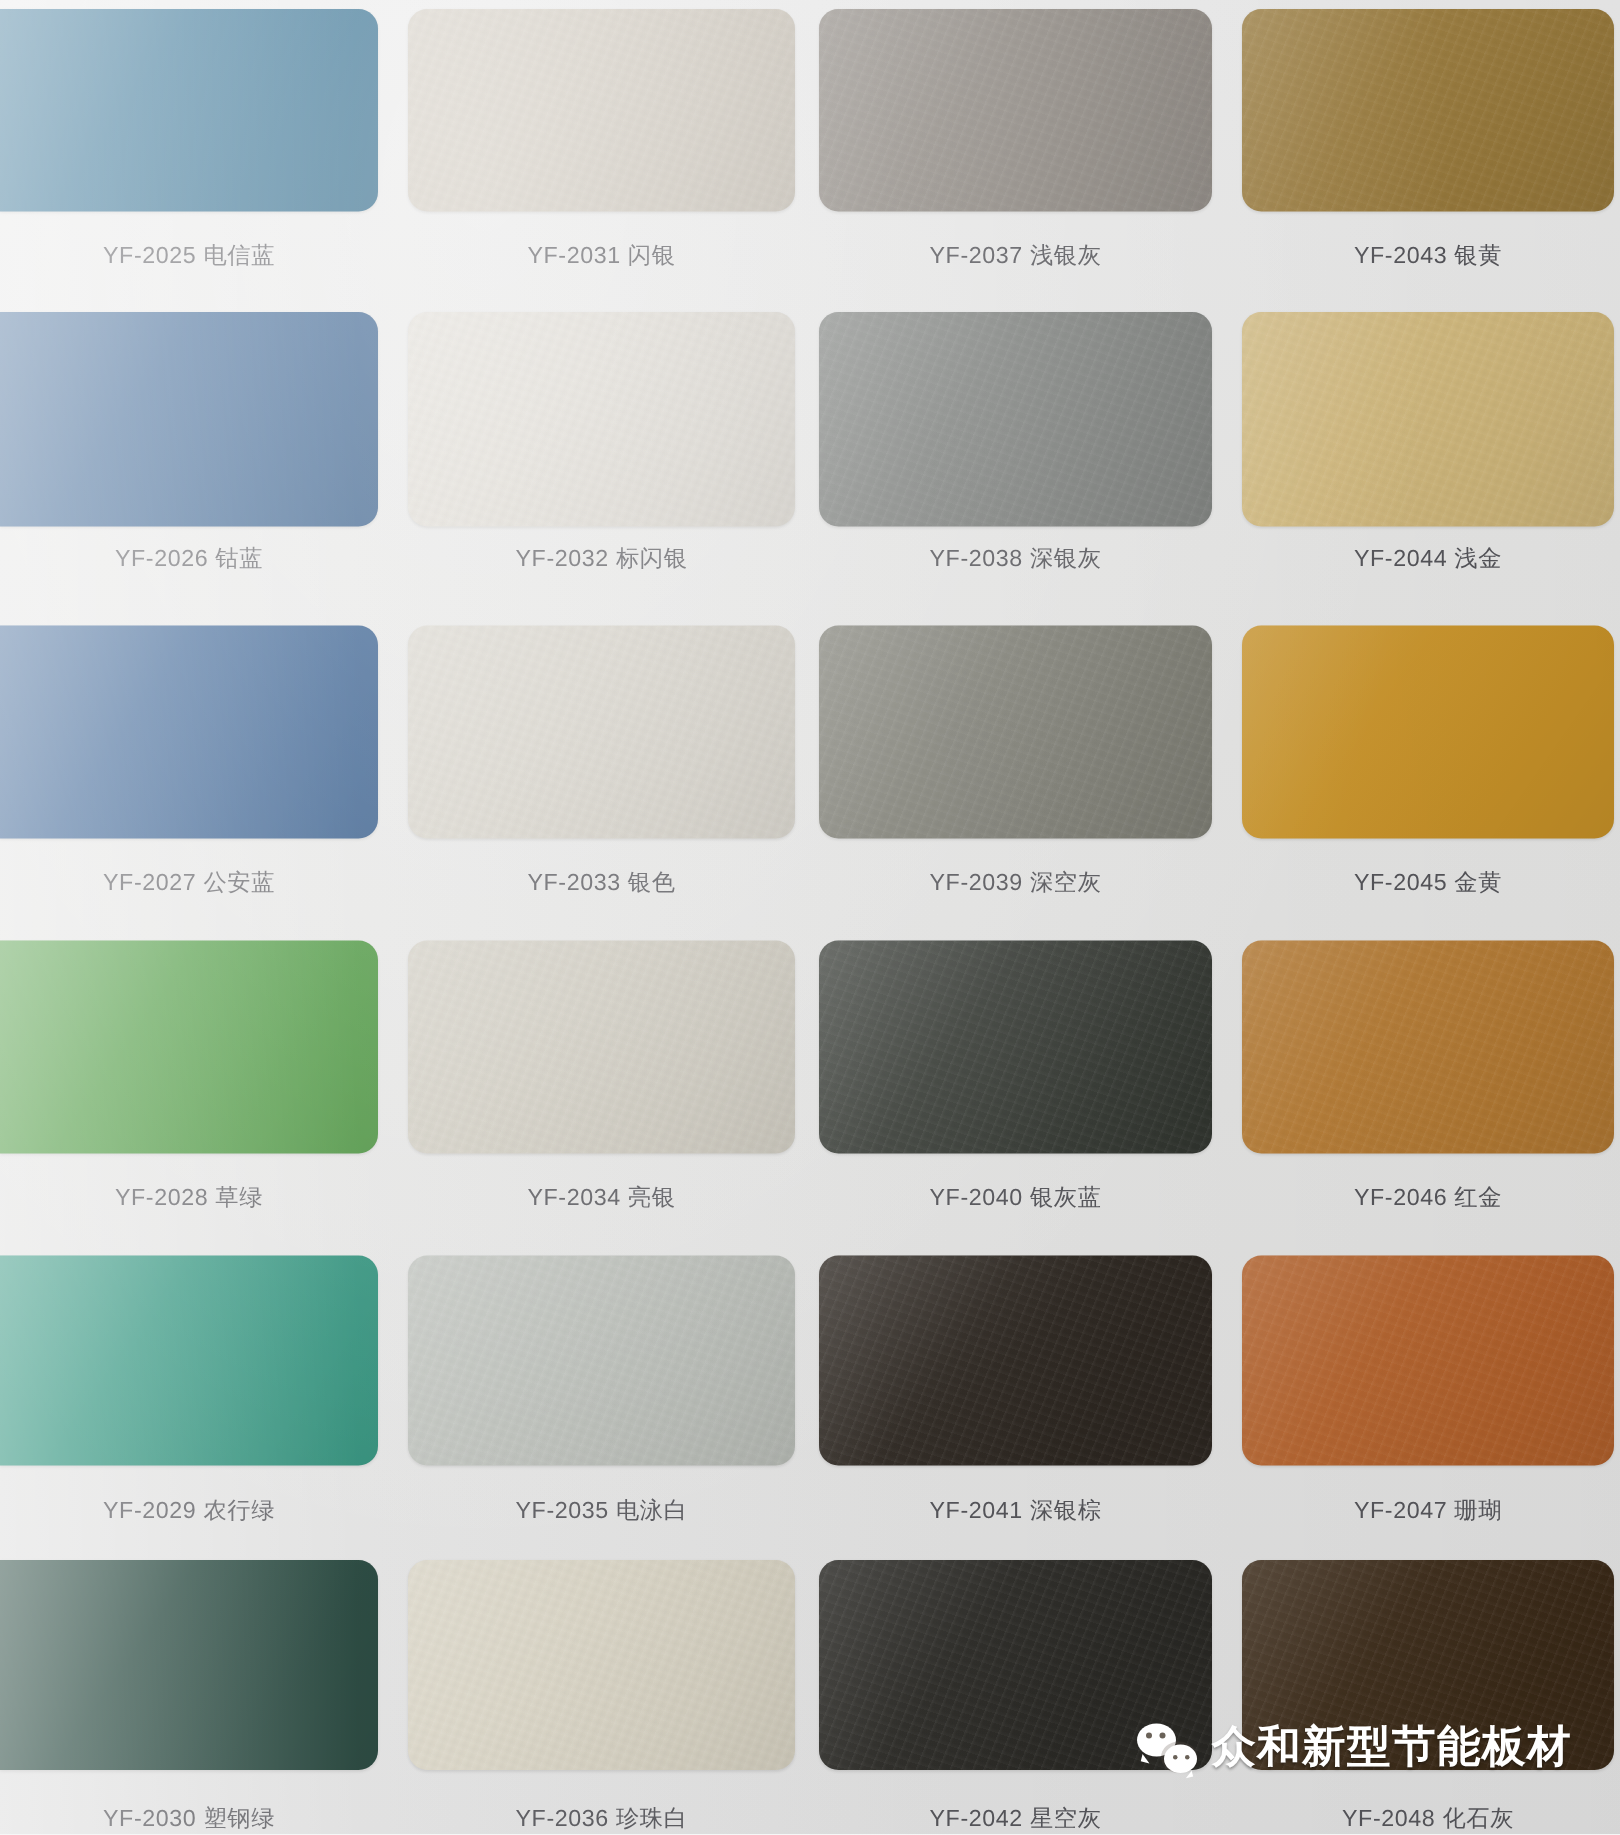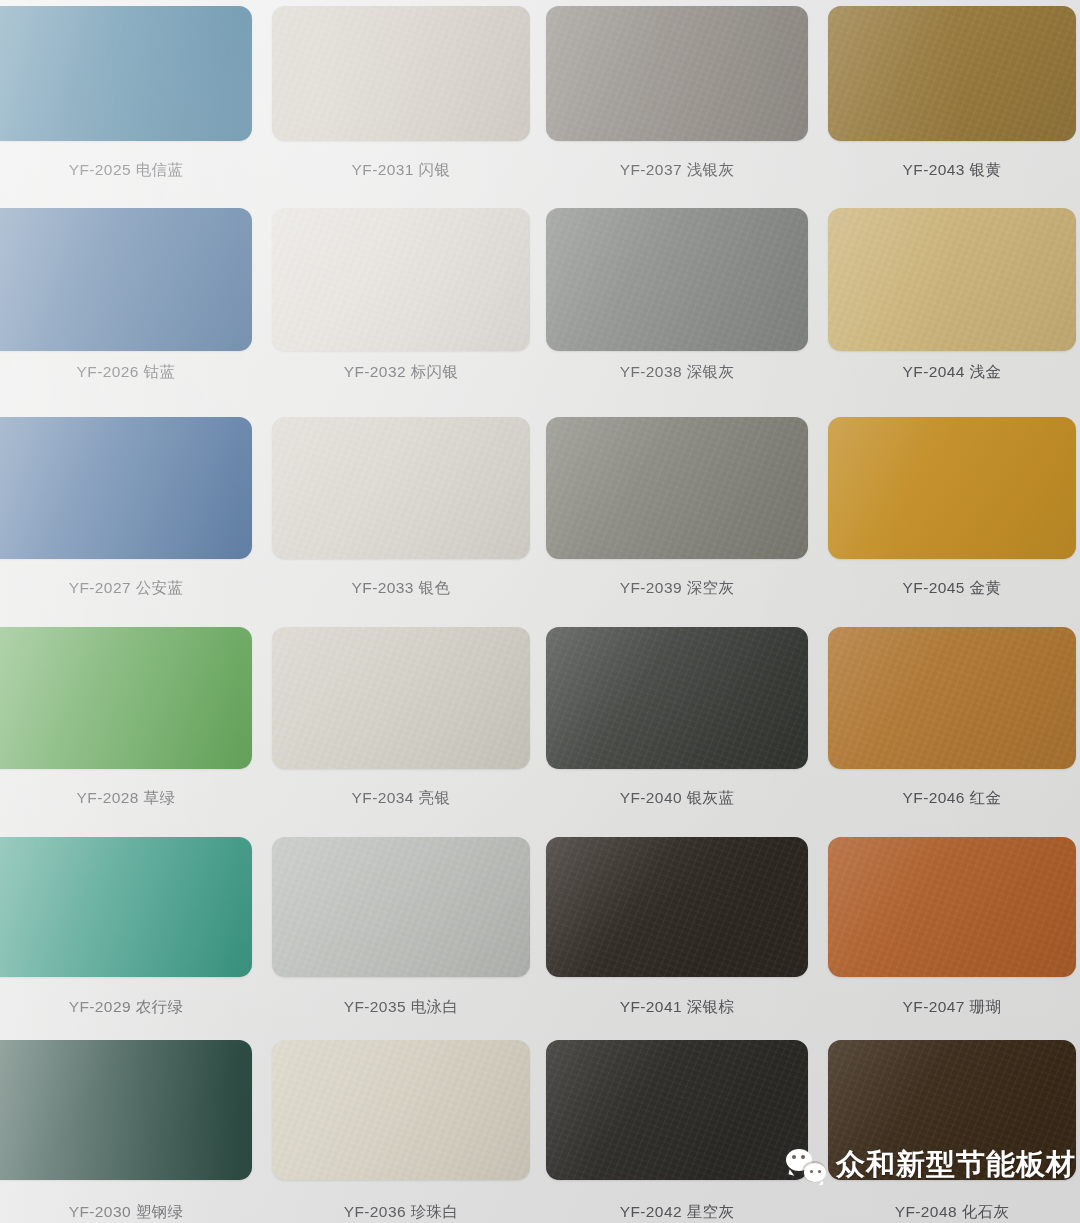--- a/index.html
+++ b/index.html
@@ -71,21 +71,21 @@
     color: #55555a;
     white-space: nowrap;
   }
   
   .col0 .swatch { border-top-left-radius: 0; border-bottom-left-radius: 0; }
   .col0 .swatch .tex, .col0 .swatch .sheen { border-top-left-radius: 0; border-bottom-left-radius: 0; }
 
   
   .watermark {
     position: absolute;
-    right: 4px;
+    right: 32px;
     bottom: 38px;
     display: flex;
     align-items: center;
     gap: 10px;
     z-index: 5;
     pointer-events: none;
   }
   .wechat-icon {
     width: 40px;
     height: 34px;

